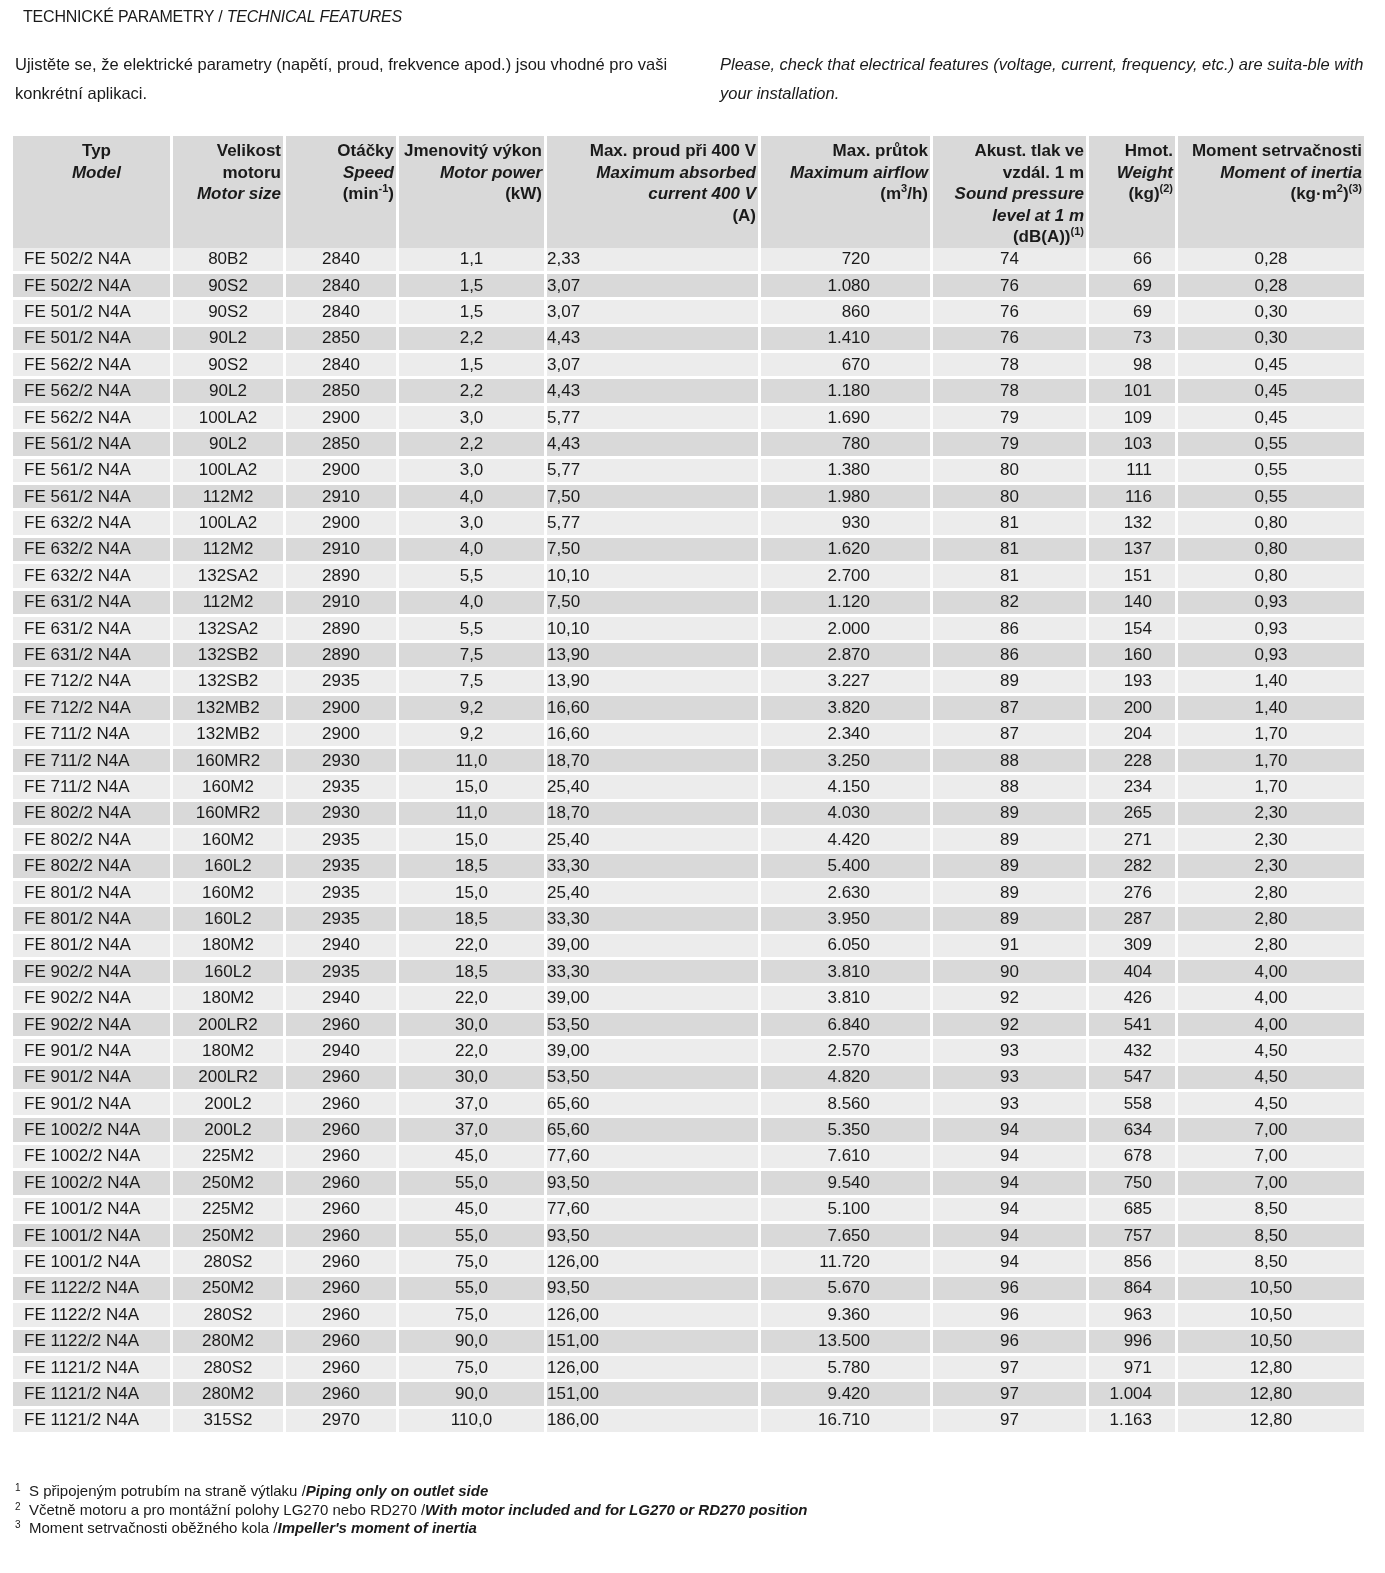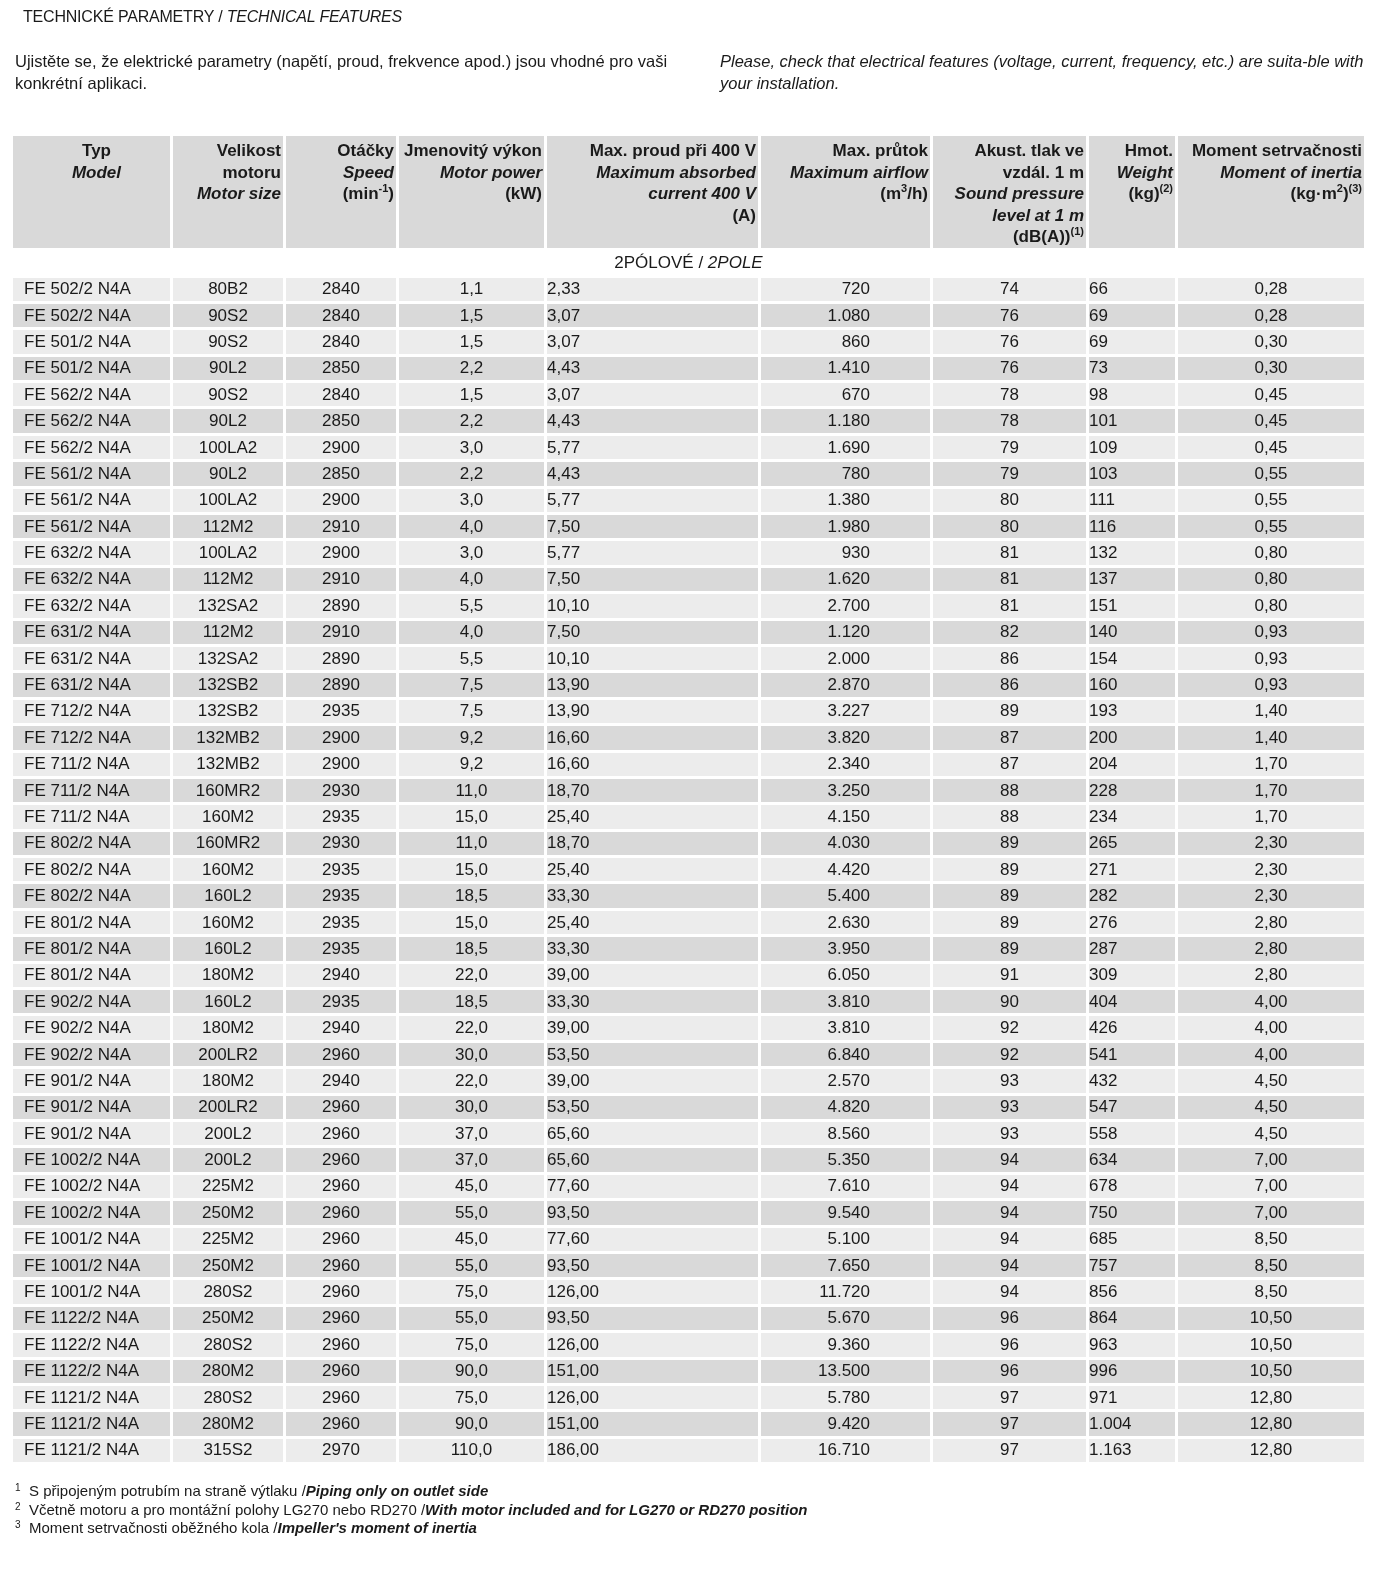--- a/index.html
+++ b/index.html
@@ -6,21 +6,21 @@
     body {
       width: 1385px; height: 1573px; position: relative; overflow: hidden;
       font-family: "Liberation Sans", sans-serif; color: #1a1a1a;
     }
     .title {
       position: absolute; left: 23px; top: 8px;
       font-size: 16px; font-weight: normal; letter-spacing: -0.2px; white-space: nowrap;
     }
     .title .it { font-style: italic; }
     .intro {
-      position: absolute; top: 50px; font-size: 16.5px; line-height: 22px;
+      position: absolute; top: 50px; font-size: 16.5px; line-height: 29px;
     }
     .intro.cz { left: 15px; width: 670px; }
     .intro.en { left: 720px; width: 650px; font-style: italic; }
 
     table.spec {
       position: absolute; left: 13px; top: 136px;
       width: 1354px; border-collapse: separate; border-spacing: 3px 0;
       table-layout: fixed; margin-left: -3px;
     }
     table.spec col.c1 { width: 157px; }
@@ -48,21 +48,21 @@
 
     tbody tr.data td {
       font-size: 17px; height: 23.4px; padding: 0; border-bottom: 3.4px solid #ffffff;
     }
     tbody tr.data.odd td { background: #ececec; }
     tbody tr.data.even td { background: #d9d9d9; }
     td.model { padding-left: 11px !important; text-align: left; white-space: nowrap; }
     td.ctr { text-align: center; }
     td.cur { padding-right: 18px !important; }
     td.flow { text-align: right; padding-right: 60px !important; }
-    td.w { padding-right: 23px !important; }
+    td.w { text-align: right; padding-right: 23px !important; }
 
     .footnotes {
       position: absolute; left: 15px; top: 1482px; font-size: 15px; line-height: 18.5px;
     }
     .fn { display: flex; white-space: nowrap; }
     .fn .mark { width: 14px; font-size: 10px; line-height: 12px; flex: none; }
     .fn .it { font-style: italic; font-weight: bold; }
   </style>
 </head>
 <body>
@@ -125,23 +125,20 @@
         <span><span>(kg)</span><sup>(2)</sup></span>
       </th>
       <th>
         <span>Moment setrvačnosti</span><br>
         <span class="it">Moment of inertia</span><br>
         <span><span>(kg·m</span><sup>2</sup><span>)</span><sup>(3)</sup></span>
       </th>
     </tr>
   </thead>
   <tbody id="table-body">
-    <tr class="section">
-      <td colspan="9"><span>2PÓLOVÉ / </span><span class="it">2POLE</span></td>
-    </tr>
   <tr class="data odd">
         <td class="model">FE 502/2 N4A</td>
         <td class="ctr">80B2</td>
         <td class="ctr">2840</td>
         <td class="ctr">1,1</td>
         <td class="cur">2,33</td>
         <td class="flow">720</td>
         <td class="ctr">74</td>
         <td class="w">66</td>
         <td class="ctr">0,28</td>

